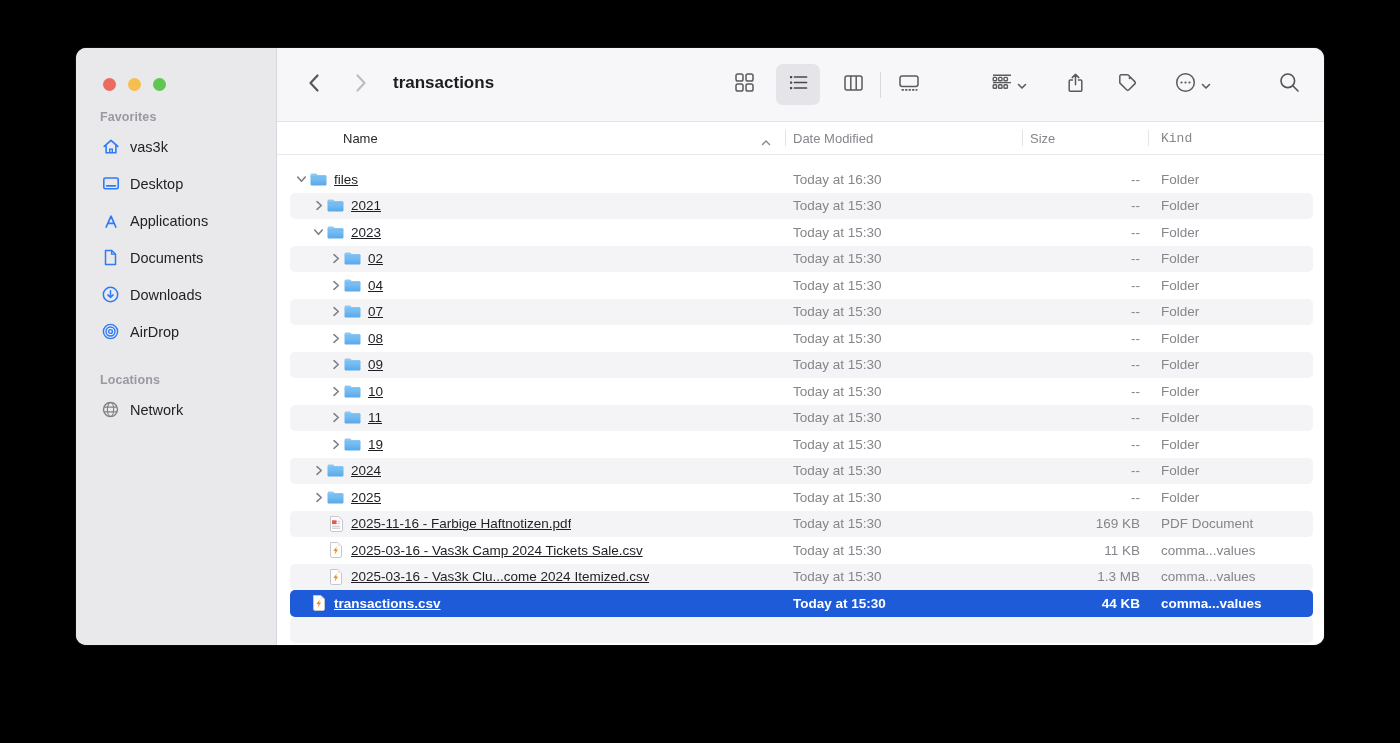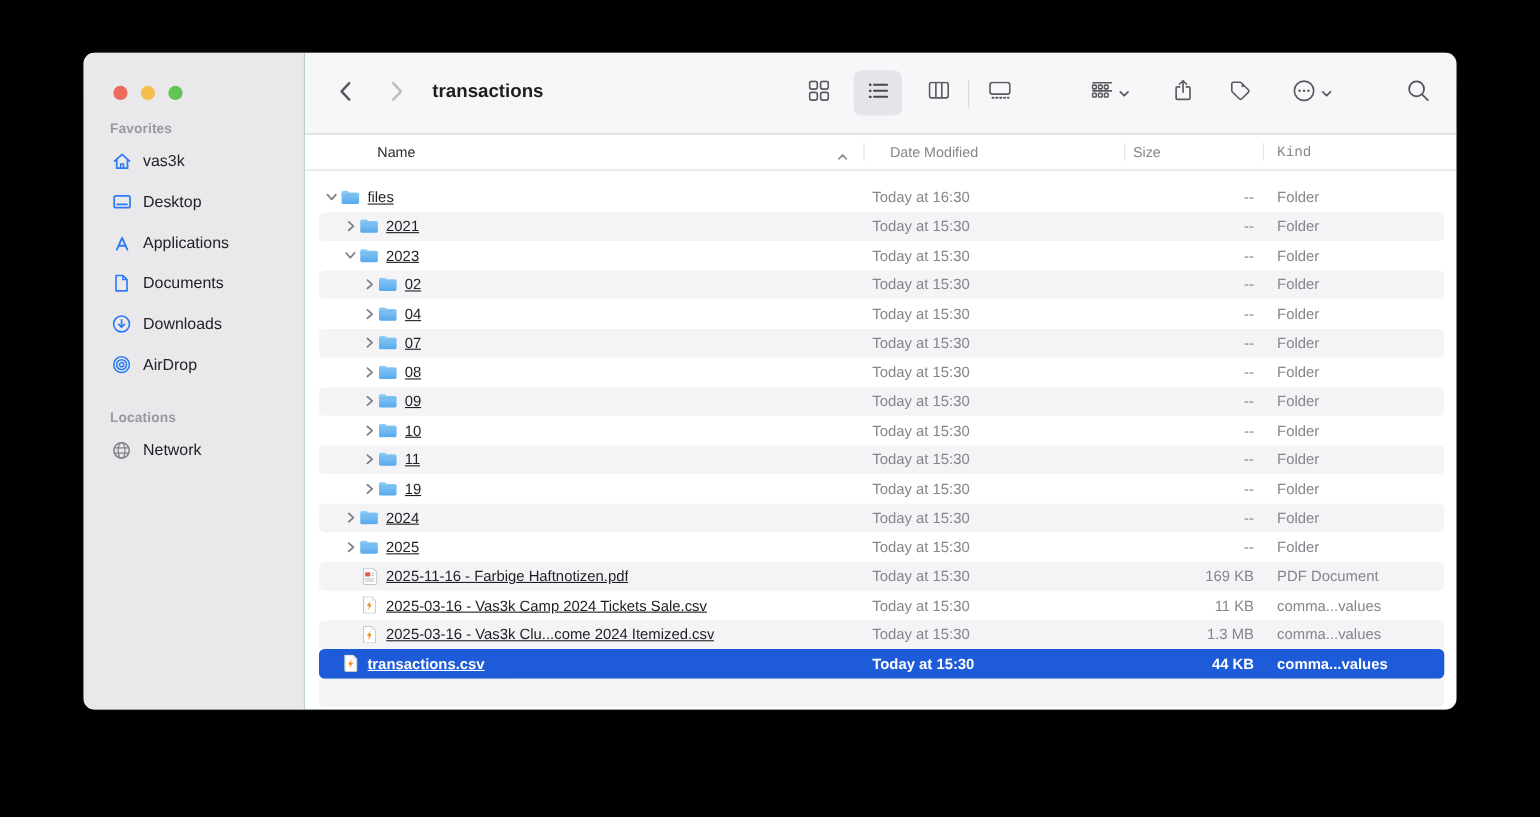--- a/index.html
+++ b/index.html
@@ -19,34 +19,34 @@
     background:var(--sidebar-bg,#e9e8eb);border-right:1px solid #d7d6da;
   }
   .traffic{position:absolute;left:27px;top:30px;display:flex;gap:12px;}
   .light{width:13px;height:13px;border-radius:50%;}
   .sb-content{padding:62px 10px 0 24px;}
   .sb-section{margin-bottom:23px;}
   .sb-label{font-size:12.5px;font-weight:700;color:#9a99a1;margin-bottom:4px;letter-spacing:.1px;}
   .sb-item{display:flex;align-items:center;gap:9px;height:37px;font-size:14.5px;color:#232327;cursor:default;}
   .sb-icon{width:21px;display:flex;justify-content:center;align-items:center;flex:none;}
   
-  .main{position:absolute;left:201px;top:0;right:0;bottom:0;display:flex;flex-direction:column;background:#15803d;}
+  .main{position:absolute;left:201px;top:0;right:0;bottom:0;display:flex;flex-direction:column;background:#a3a3a3;}
   .toolbar{height:73px;flex:none;background:var(--toolbar-bg,#f7f6f8);position:relative;border-bottom:1px solid #e3e2e5;}
   .nav-btn{position:absolute;top:24px;width:26px;height:26px;display:flex;align-items:center;justify-content:center;}
   .win-title{position:absolute;left:116px;top:25px;font-size:17px;font-weight:700;color:#1d1d1f;}
   .tb-btn{position:absolute;top:16px;height:41px;width:44px;display:flex;align-items:center;justify-content:center;border-radius:7px;}
   .tb-btn.wide{width:58px;gap:5px;}
   .tb-btn.sel{background:#e5e4e9;}
   .tb-sep{position:absolute;top:24px;width:1px;height:26px;background:#d9d8dc;}
   
   .colhead{height:32px;flex:none;background:#fff;border-bottom:1px solid #e9e8ec;}
   .hgrid{height:100%;margin:0 11px 0 13px;display:grid;grid-template-columns:495px 237px 126px 1fr;align-items:center;font-size:13px;color:#86868c;}
   .hcell{position:relative;height:100%;display:flex;align-items:center;}
   .hc-name{padding-left:53px;color:#28282b;}
-  .hc-date{padding-left:24px;}
+  .hc-date{padding-left:8px;}
   .hc-size{padding-left:8px;}
   .hc-kind{padding-left:13px;font-family:Liberation Mono, monospace;}
   .hc-date::before,.hc-size::before,.hc-kind::before{
     content:"";position:absolute;left:0;top:8px;height:16px;width:1px;background:#e4e3e7;
   }
   .sort{position:absolute;right:14px;top:12px;}
   
   .list{flex:1;padding-top:11px;background:#fff;overflow:hidden;}
   .row{
     height:26.5px;margin:0 11px 0 13px;display:grid;

